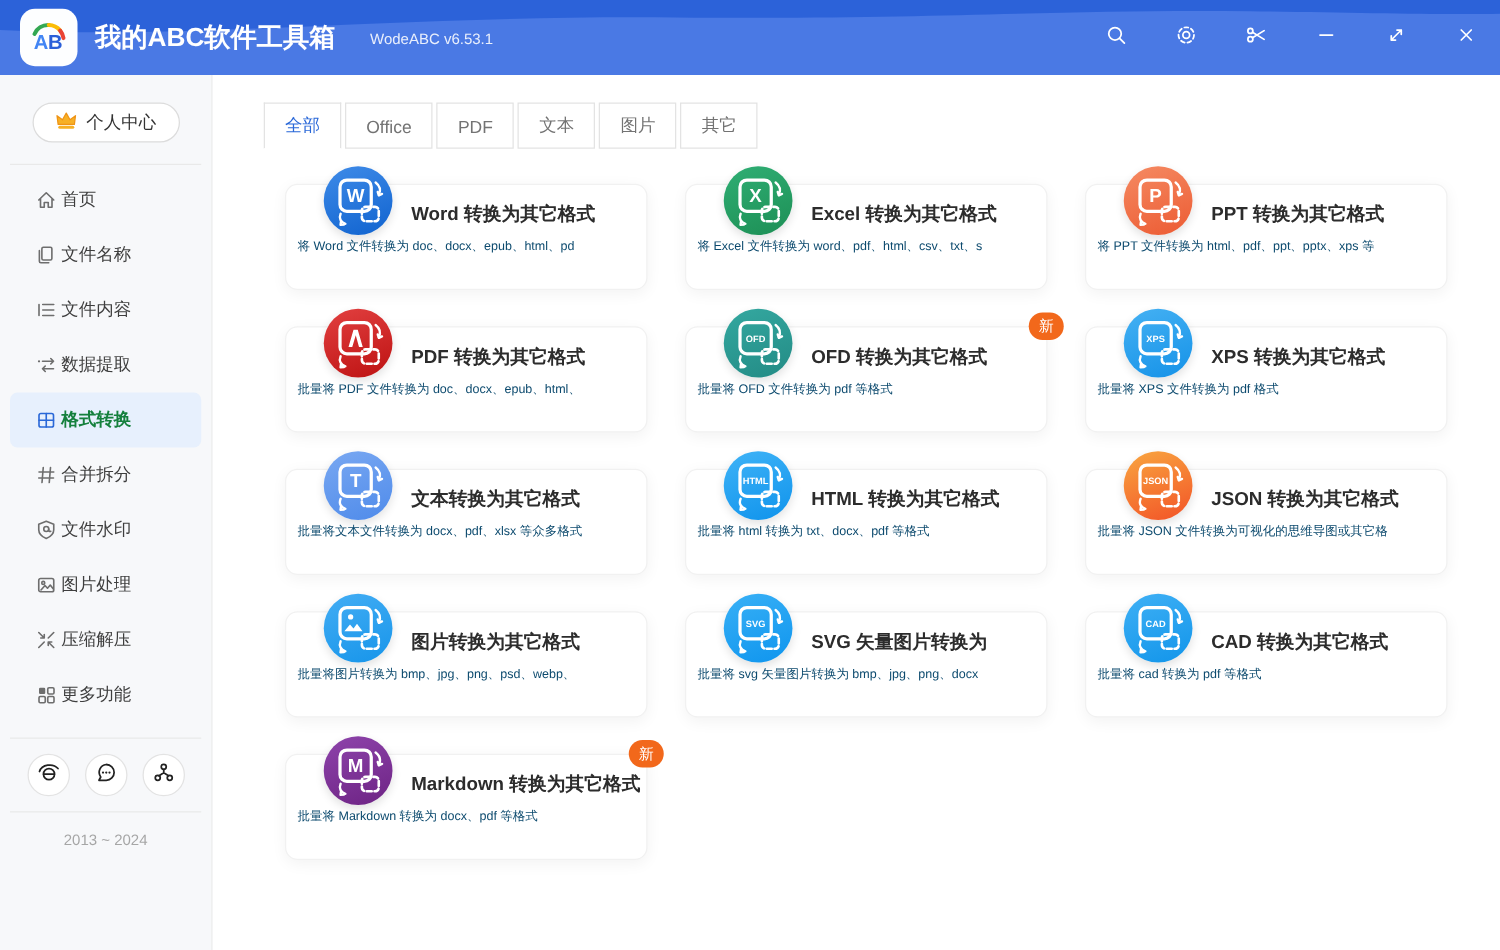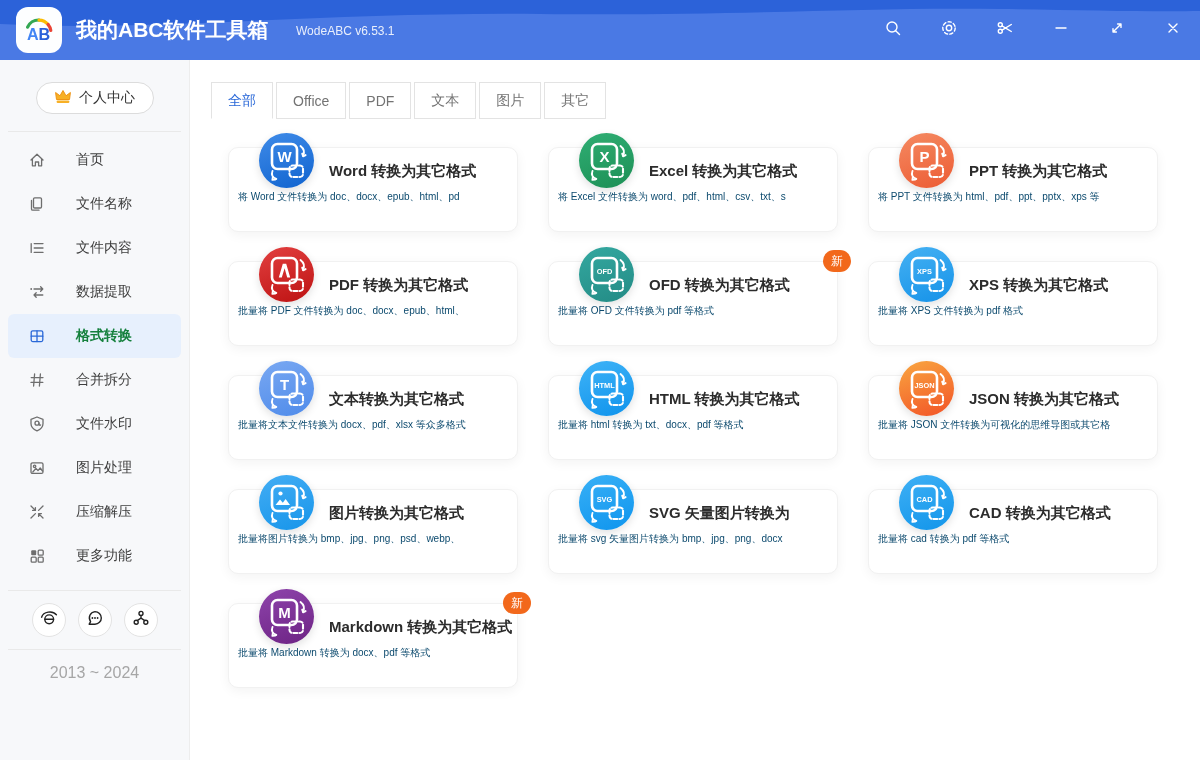--- a/index.html
+++ b/index.html
@@ -10,35 +10,35 @@
   .titlebar { position:relative; height:60px; background:#2c62d9; overflow:hidden; }
   .titlebar .wave { position:absolute; left:0; top:0; width:1200px; height:60px; }
   .logo { position:absolute; left:16px; top:7px; width:46px; height:46px;
     background:#fdfeff; border-radius:12px; display:flex; align-items:center; justify-content:center; z-index:2; }
   .app-title { position:absolute; left:76px; top:16px; font-size:21px; font-weight:bold; color:#fff; z-index:2; white-space:nowrap; }
   .app-version { position:absolute; left:296px; top:24px; font-size:12px; color:rgba(255,255,255,.88); z-index:2; white-space:nowrap; }
   .win-icons { position:absolute; right:18px; top:0; height:60px; display:flex; align-items:center; gap:38px; z-index:2; }
   .win-btn { width:18px; height:18px; display:flex; align-items:center; justify-content:center; cursor:pointer; }
 
   
-  .sidebar { position:absolute; top:60px; left:0; width:190px; bottom:0;
+  .sidebar { position:absolute; top:60px; left:0; width:170px; bottom:0;
     background:#f7f8fa; border-right:1px solid #ededed; }
   .pc-btn { margin:22px auto 0; width:118px; height:32px; border:1px solid #dcdcdc; border-radius:16px;
     background:#fff; display:flex; align-items:center; justify-content:center; gap:7px;
     font-size:14px; color:#333; cursor:pointer; }
   .sb-divider { height:1px; background:#e9e9e9; margin:17px 8px 0 8px; }
   .nav { padding:6px 8px 0 8px; }
-  .nav-item { height:44px; display:flex; align-items:center; gap:30px; padding-left:20px;
+  .nav-item { height:44px; display:flex; align-items:center; gap:3px; padding-left:20px;
     font-size:14px; color:#3e3e3e; border-radius:6px; cursor:pointer; }
   .nav-item.active { background:#e7f0fd; color:#15803d; font-weight:bold; }
   .nav-ico { width:18px; height:18px; display:flex; }
   .sb-circles { display:flex; justify-content:center; gap:12px; margin-top:12px; }
   .circle-btn { width:34px; height:34px; border-radius:50%; background:#fff; border:1px solid #e3e3e3;
     display:flex; align-items:center; justify-content:center; cursor:pointer; }
-  .sb-footer { text-align:center; font-size:16px; color:#a6a6a6; line-height:21px; padding-top:12px; }
+  .sb-footer { text-align:center; font-size:12px; color:#a6a6a6; line-height:21px; padding-top:12px; }
 
   
   .main { position:absolute; left:191px; top:60px; right:0; bottom:0; background:#fff; }
   .tabs { display:flex; gap:3px; padding:22px 0 0 20px; }
   .tab { height:37px; border:1px solid #e3e3e3; background:#fff; display:flex; align-items:center;
     justify-content:center; font-size:14px; color:#737373; padding:0 16px; min-width:62px; cursor:pointer; }
   .tab.active { color:#2a68d8; border-bottom-color:#fff; }
 
   .cards { padding:28px 0 0 37px; display:grid; grid-template-columns:repeat(3,290px);
     grid-auto-rows:85px; column-gap:30px; row-gap:29px; }

